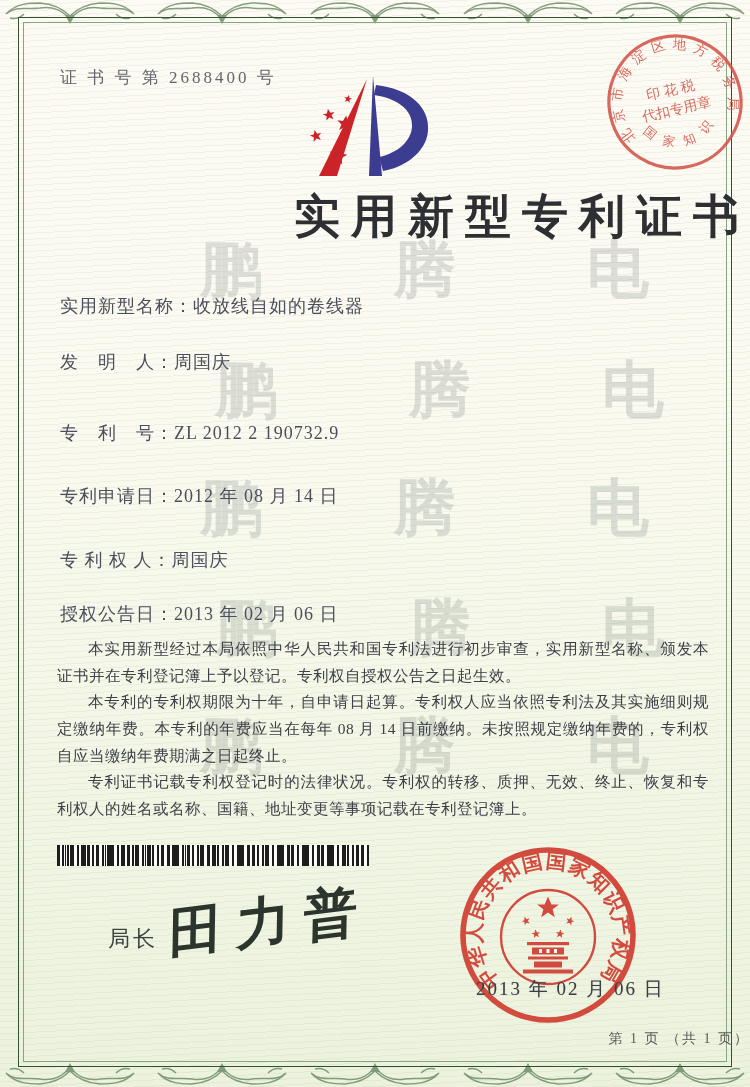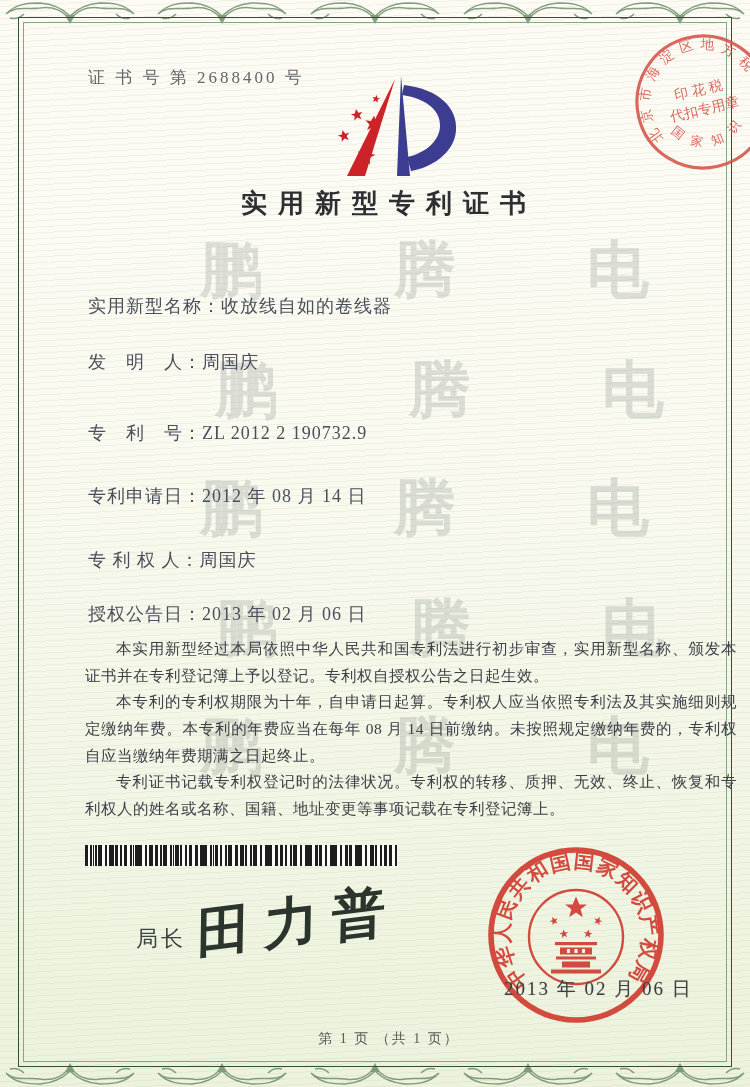--- a/index.html
+++ b/index.html
@@ -19,45 +19,45 @@
   
   .watermark{position:absolute;inset:0;pointer-events:none;z-index:1;}
   .wm-row{position:absolute;font-size:62px;font-weight:700;letter-spacing:58px;
           color:rgba(128,140,136,0.26);white-space:nowrap;font-family:"Liberation Serif",serif;}
   .wm-row:nth-child(1){left:200px;top:228px;}
   .wm-row:nth-child(2){left:215px;top:348px;}
   .wm-row:nth-child(3){left:200px;top:466px;}
   .wm-row:nth-child(4){left:215px;top:586px;}
   .wm-row:nth-child(5){left:200px;top:704px;}
   
-  .content{position:absolute;inset:0;z-index:2;margin-left:28px;}
+  .content{position:absolute;inset:0;z-index:2;}
   .cert-no{position:absolute;left:60px;top:66px;font-size:17px;letter-spacing:3px;color:#63666a;}
   .tax-stamp{position:absolute;left:601px;top:28px;}
   .logo{position:absolute;left:289px;top:72px;}
-  .title{position:absolute;left:0;top:186px;width:100%;text-align:center;
-         font-size:26px;font-weight:700;letter-spacing:11px;color:#2d2f33;}
+  .title{position:absolute;left:0;top:186px;width:100%;text-align:right;
+         font-size:46px;font-weight:700;letter-spacing:11px;color:#2d2f33;}
   .field{position:absolute;left:60px;font-size:18px;color:#4b4f5c;letter-spacing:1px;white-space:nowrap;}
   .f0{top:294px;} .f1{top:350px;} .f2{top:421px;} .f3{top:484px;text-align:right;} .f4{top:548px;} .f5{top:602px;}
   .field .lab{color:#4b4f5c;}
   .paras{position:absolute;left:57px;top:636px;width:652px;font-size:15.5px;line-height:1.72;
          color:#3e4048;text-align:justify;}
   .paras p{margin:0;text-indent:2em;letter-spacing:0.5px;}
   .barcode{position:absolute;left:57px;top:845px;width:312px;height:21px;background-color:#fbfbf7;
     background-image:
       repeating-linear-gradient(90deg,#1d1d1d 0 2px,transparent 2px 5px),
       repeating-linear-gradient(90deg,#1d1d1d 0 1px,transparent 1px 8px),
       repeating-linear-gradient(90deg,#1d1d1d 0 3px,transparent 3px 13px),
       repeating-linear-gradient(90deg,transparent 0 17px,#fbfbf7 17px 19px);}
   .sig-label{position:absolute;left:108px;top:924px;font-size:22px;color:#3c4440;letter-spacing:3px;}
   .sig-name{position:absolute;left:168px;top:886px;font-size:54px;font-weight:700;color:#2b352d;
             transform:rotate(-7deg) skewX(-8deg);letter-spacing:14px;font-family:"Liberation Serif",serif;}
   .seal{position:absolute;left:455px;top:841px;}
   .seal-date{position:absolute;left:476px;top:976px;font-size:19px;letter-spacing:2px;color:#3a3f45;
              text-shadow:0 0 1px rgba(90,60,60,.25);}
-  .footer{position:absolute;left:0;top:1030px;width:100%;text-align:center;font-size:14px;
+  .footer{position:absolute;left:0;top:1030px;width:100%;text-align:right;font-size:14px;
           color:#565a58;letter-spacing:2px;}
   svg text{font-family:"Liberation Serif",serif;}
 </style>
 </head>
 <body>
 
 <div class="page">
 
   <svg class="edge-band top" viewBox="0 0 750 26">
     <defs>

